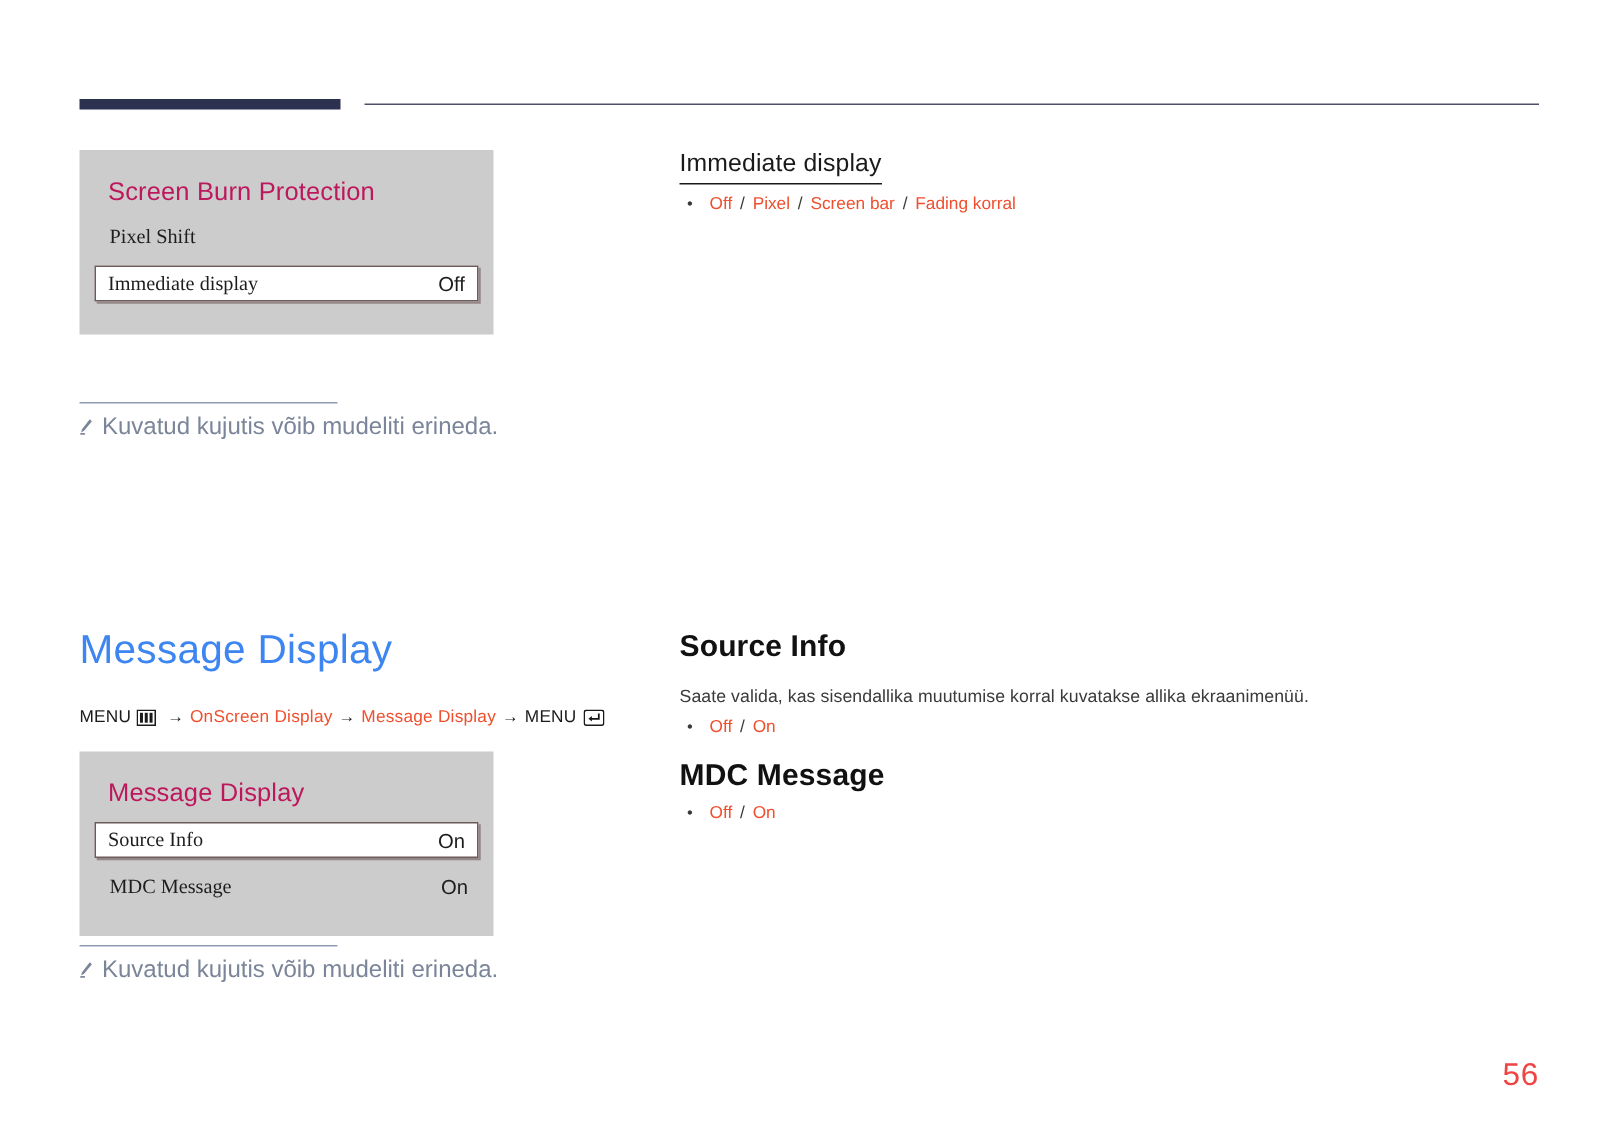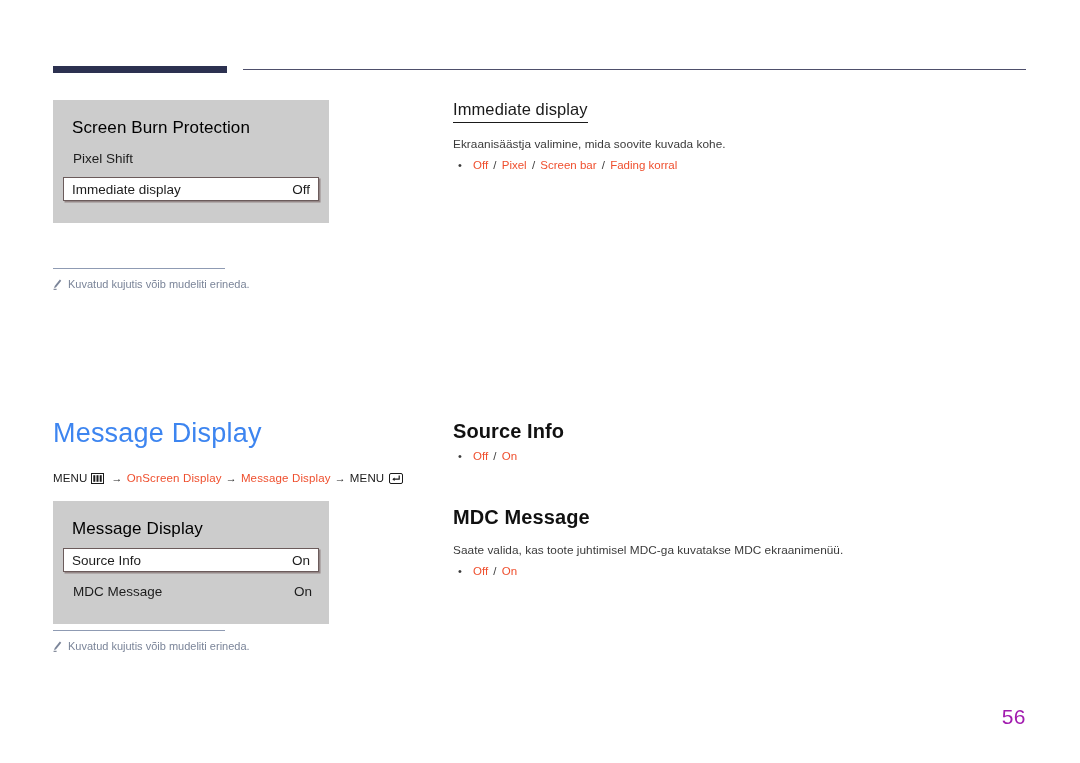--- a/index.html
+++ b/index.html
@@ -50,38 +50,39 @@
   
   .osd {
     position: absolute;
     width: 276px;
     background: #cccccc;
     box-sizing: border-box;
     padding: 18px 11px 22px 11px;
   }
   .osd-title {
     font-size: 17px;
-    color: #000000;
+    color: #be185d;
     letter-spacing: 0.1px;
     margin: 0 0 9px 8px;
     font-weight: 400;
   }
   .osd-row {
     position: relative;
     height: 22px;
     display: flex;
     align-items: center;
     justify-content: space-between;
     padding: 0 6px 0 9px;
     margin-top: 8px;
     box-sizing: border-box;
   }
   .osd-row .osd-label {
     font-size: 13.5px;
     color: #1d1d1d;
+    font-family: Liberation Serif, serif;
   }
   .osd-row .osd-value {
     font-size: 13.5px;
     color: #1d1d1d;
   }
   .osd-row.selected {
     background: #ffffff;
     border: 1px solid #6b5b5b;
     box-shadow: 1.5px 1.5px 0 rgba(80,50,50,0.45);
     height: 24px;
@@ -98,21 +99,21 @@
   .footnote-rule {
     width: 172px;
     height: 1px;
     background: #8f9bb3;
     margin-bottom: 9px;
   }
   .footnote-line {
     display: flex;
     align-items: flex-start;
     gap: 6px;
-    font-size: 11px;
+    font-size: 16px;
     color: #7b8599;
     line-height: 13px;
   }
   .pencil-icon {
     flex: none;
     width: 9px;
     height: 11px;
     margin-top: 1px;
   }
 
@@ -207,21 +208,21 @@
     margin-left: 5px;
     vertical-align: -1px;
   }
 
   
   .pagenum {
     position: absolute;
     right: 54px;
     top: 705px;
     font-size: 21px;
-    color: #a21caf;
+    color: #ef4444;
     letter-spacing: 0.5px;
   }
 </style>
 </head>
 <body>
 
 <div class="page">
 
   <div class="header-rules">
     <div class="header-bar-thick"></div>
@@ -249,21 +250,20 @@
       <svg class="pencil-icon" viewBox="0 0 10 12">
         <path d="M7.6 0.4 L9.2 1.9 L3.4 9.0 L1.2 10.2 L1.9 7.8 Z" fill="#7b8599"></path>
         <rect x="0.6" y="10.8" width="3.4" height="1" fill="#5b6579"></rect>
       </svg>
       <span>Kuvatud kujutis võib mudeliti erineda.</span>
     </div>
   </div>
 
   <div class="rc" style="top:100px;">
     <h3 class="h-underline">Immediate display</h3>
-    <p class="desc">Ekraanisäästja valimine, mida soovite kuvada kohe.</p>
     <div class="bullet-line">
       <span class="bullet-dot">•</span>
       <span>
         <span class="opt">Off</span>
         <span class="sep">/</span>
         <span class="opt">Pixel</span>
         <span class="sep">/</span>
         <span class="opt">Screen bar</span>
         <span class="sep">/</span>
         <span class="opt">Fading korral</span>
@@ -318,33 +318,33 @@
       <svg class="pencil-icon" viewBox="0 0 10 12">
         <path d="M7.6 0.4 L9.2 1.9 L3.4 9.0 L1.2 10.2 L1.9 7.8 Z" fill="#7b8599"></path>
         <rect x="0.6" y="10.8" width="3.4" height="1" fill="#5b6579"></rect>
       </svg>
       <span>Kuvatud kujutis võib mudeliti erineda.</span>
     </div>
   </div>
 
   <div class="rc" style="top:420px;">
     <h2 class="h-big">Source Info</h2>
+    <p class="desc">Saate valida, kas sisendallika muutumise korral kuvatakse allika ekraanimenüü.</p>
     <div class="bullet-line">
       <span class="bullet-dot">•</span>
       <span>
         <span class="opt">Off</span>
         <span class="sep">/</span>
         <span class="opt">On</span>
       </span>
     </div>
   </div>
 
   <div class="rc" style="top:506px;">
     <h2 class="h-big">MDC Message</h2>
-    <p class="desc">Saate valida, kas toote juhtimisel MDC-ga kuvatakse MDC ekraanimenüü.</p>
     <div class="bullet-line">
       <span class="bullet-dot">•</span>
       <span>
         <span class="opt">Off</span>
         <span class="sep">/</span>
         <span class="opt">On</span>
       </span>
     </div>
   </div>
 

